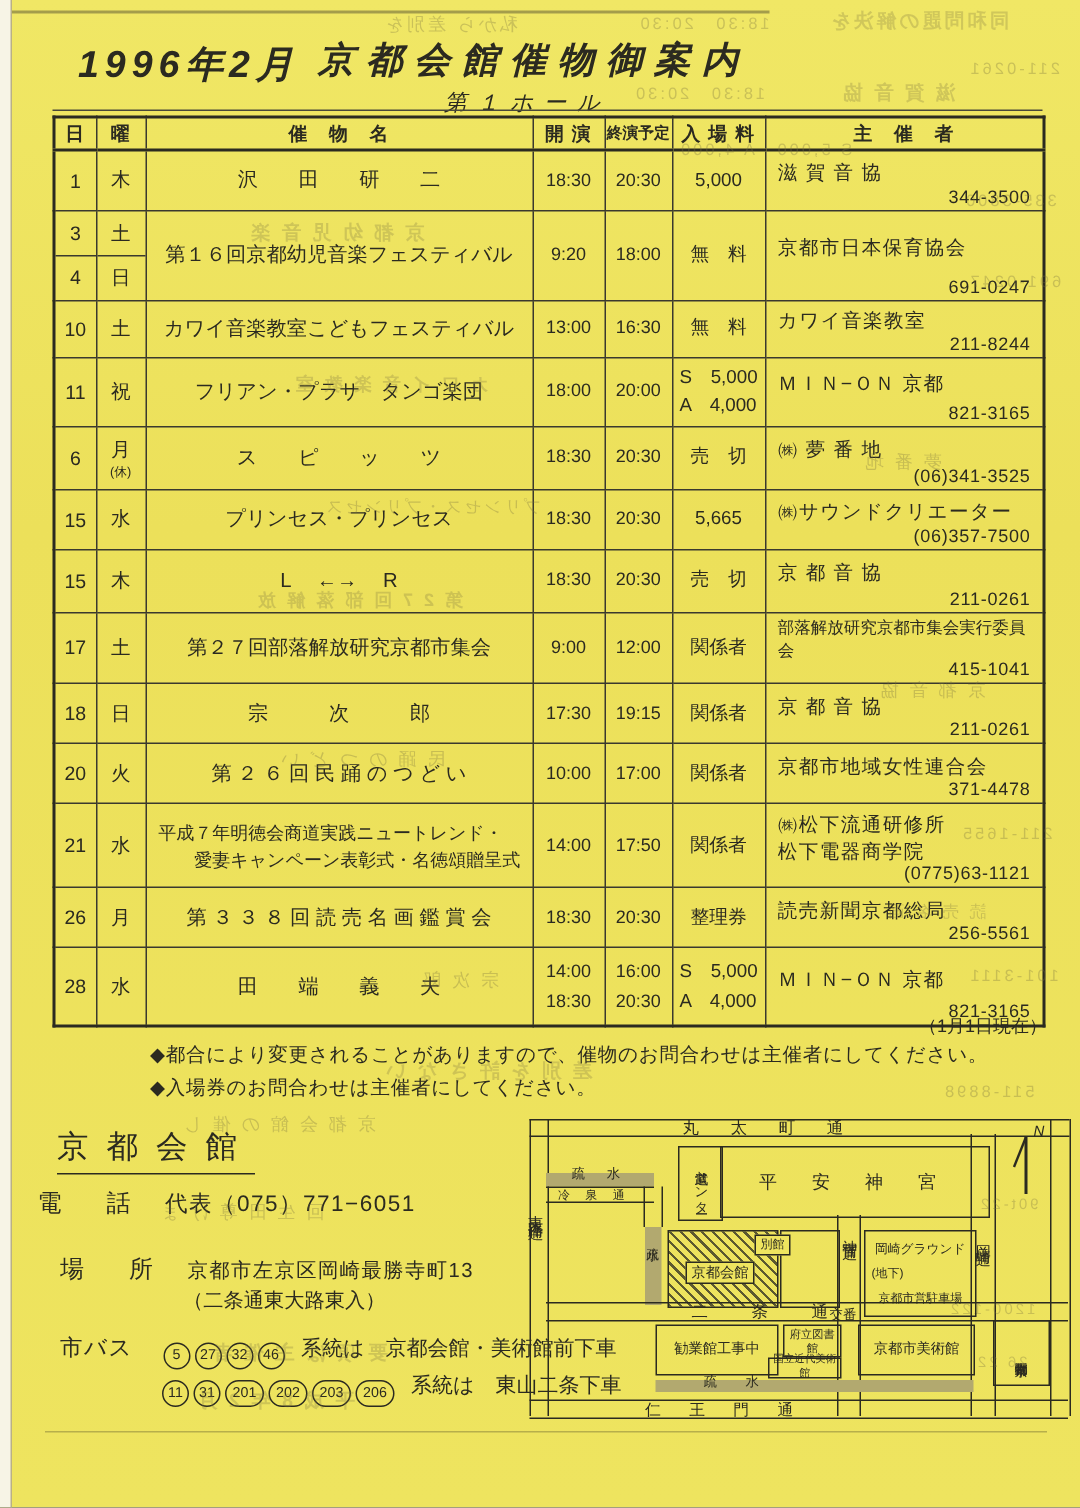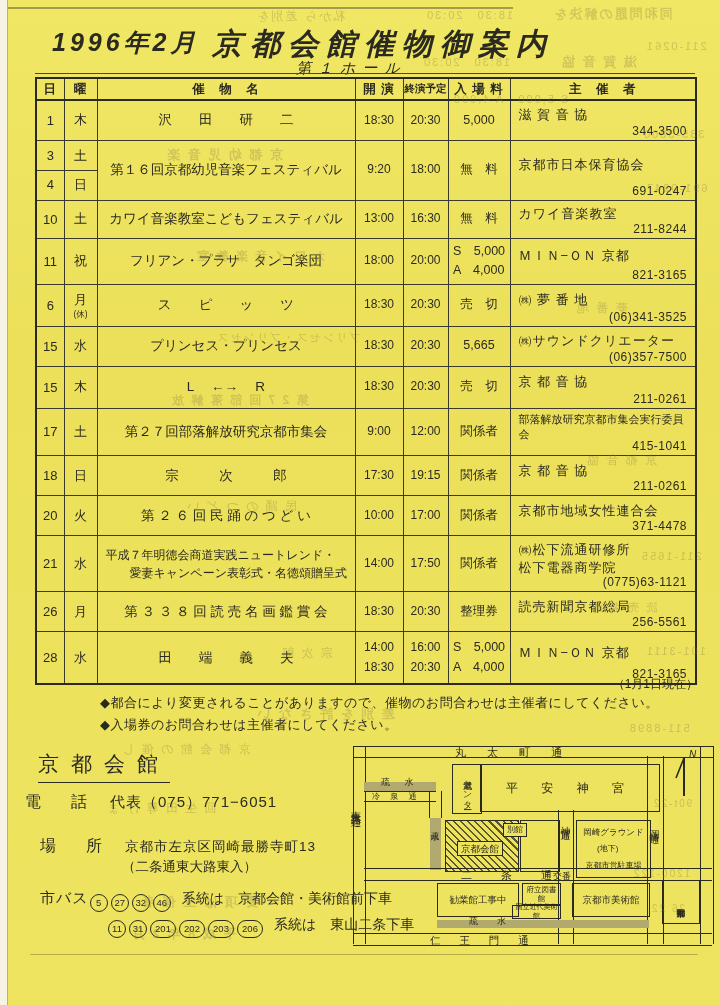--- a/index.html
+++ b/index.html
@@ -4,21 +4,21 @@
 <style>
   html,body{margin:0;padding:0;background:#888;}
   .page{position:relative;width:720px;height:1005px;margin:0 auto;overflow:hidden;
     background:linear-gradient(180deg,#f0e765 0%,#ece05a 35%,#eee45f 100%);
     font-family:"Liberation Sans","DejaVu Sans",sans-serif;color:#2b2a20;}
   .edge{position:absolute;left:0;top:0;width:7px;height:100%;background:#f7f4e6;border-right:1px solid #b9b086;}
   .streak{position:absolute;left:8px;top:7px;width:505px;height:2px;background:rgba(70,66,45,.45);}
 
   
   .title-date{position:absolute;left:52px;top:26px;font-size:25px;font-style:italic;font-weight:600;letter-spacing:4px;white-space:nowrap;}
-  .title-main{position:absolute;left:212px;top:24px;font-size:30px;font-style:italic;font-weight:bold;letter-spacing:8px;white-space:nowrap;}
+  .title-main{position:absolute;left:212px;top:24px;font-size:24px;font-style:italic;font-weight:bold;letter-spacing:8px;white-space:nowrap;}
   .subtitle{position:absolute;left:296px;top:59px;font-size:15px;font-style:italic;letter-spacing:7px;white-space:nowrap;}
   .table-topline{position:absolute;left:35px;top:73px;width:660px;border-top:1px solid #4a483a;}
 
   
   table{position:absolute;left:35px;top:77px;width:660px;border-collapse:collapse;table-layout:fixed;border:2px solid #2b2a20;}
   th{border:1px solid #3a392e;border-bottom:2px solid #2b2a20;font-size:12.5px;font-weight:bold;height:20px;padding:0;letter-spacing:1px;}
   th.th-small{font-size:10.5px;letter-spacing:0;}
   td{border:1px solid #3a392e;padding:0;}
   td.c{text-align:center;vertical-align:middle;}
   .day,.wd{font-size:13px;}
@@ -413,21 +413,21 @@
 
   <div class="venue-name">京都会館</div>
   <div class="vrow" style="left:25px;top:792px">
     <span class="vlabel">電　話</span><span class="vval">代表（075）771−6051</span>
   </div>
   <div class="vrow" style="left:40px;top:836px">
     <span class="vlabel">場　所</span><span class="vval" style="font-size:13.5px">京都市左京区岡崎最勝寺町13</span>
   </div>
   <div class="addr2">（二条通東大路東入）</div>
   <div class="vrow" style="left:40px;top:889px">
-    <span class="vlabel" style="font-size:15px;letter-spacing:1px;margin-right:1px">市バス</span><span><span class="circ">5</span><span class="circ">27</span><span class="circ">32</span><span class="circ">46</span></span><span class="bustext">系統は　京都会館・美術館前下車</span>
+    <span class="vlabel" style="font-size:15px;letter-spacing:1px;margin-right:20px">市バス</span><span><span class="circ">5</span><span class="circ">27</span><span class="circ">32</span><span class="circ">46</span></span><span class="bustext">系統は　京都会館・美術館前下車</span>
   </div>
   <div class="vrow" style="left:108px;top:915px">
     <span><span class="circ">11</span><span class="circ">31</span><span class="circ circ3">201</span><span class="circ circ3">202</span><span class="circ circ3">203</span><span class="circ circ3">206</span></span><span class="bustext">系統は　東山二条下車</span>
   </div>
 
   <div class="map">
     <div class="road-h" style="left:8px;top:8px;width:360px;height:10px"></div>
     <span class="mlabel" style="left:110px;top:9px;font-size:11px;letter-spacing:9px">丸 太 町 通</span>
     <div class="road-v" style="left:8px;top:8px;width:11px;height:198px"></div>
     <span class="mlabel vtext" style="left:6px;top:64px;font-size:10.5px">東大路通</span>
@@ -453,21 +453,21 @@
     <div class="bldg hatch" style="left:100px;top:82px;width:72px;height:50px"></div>
     <span class="boxlabel" style="left:158px;top:85px;font-size:8px">別館</span>
     <span class="boxlabel" style="left:112px;top:103px;font-size:9.5px">京都会館</span>
     <div class="bldg" style="left:175px;top:82px;width:38px;height:50px"></div>
 
     <div class="road-v" style="left:213px;top:72px;width:14px;height:134px"></div>
     <span class="mlabel vtext" style="left:215px;top:80px;font-size:10px">神宮通</span>
 
     <div class="bldg ground" style="left:231px;top:82px;width:71px;height:52px">
       <div style="font-size:8.5px">岡崎グラウンド</div>
-      <div style="font-size:8px;align-self:flex-start;padding-left:19px">(地下)</div>
+      <div style="font-size:8px;align-self:flex-start;padding-left:3px">(地下)</div>
       <div style="font-size:8px">京都市営駐車場</div>
     </div>
 
     <div class="road-v" style="left:302px;top:18px;width:15px;height:188px"></div>
     <span class="mlabel vtext" style="left:304px;top:84px;font-size:10px">岡崎通</span>
     <div class="road-v" style="left:355px;top:8px;width:12px;height:198px"></div>
 
     <div class="road-h" style="left:19px;top:130px;width:348px;height:11px"></div>
     <span class="mlabel" style="left:116px;top:132px;font-size:11px;letter-spacing:9px">二　条　通</span>
     <span class="mlabel" style="left:208px;top:134px;font-size:9px">交番</span>

